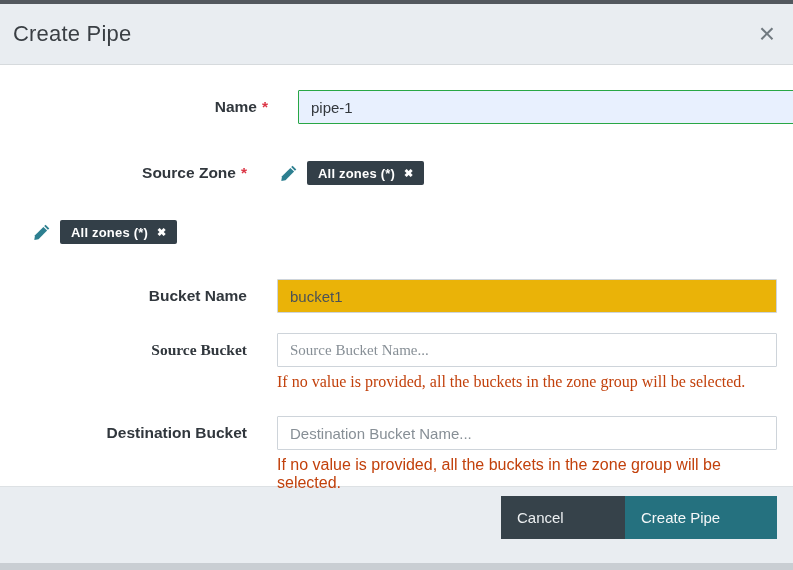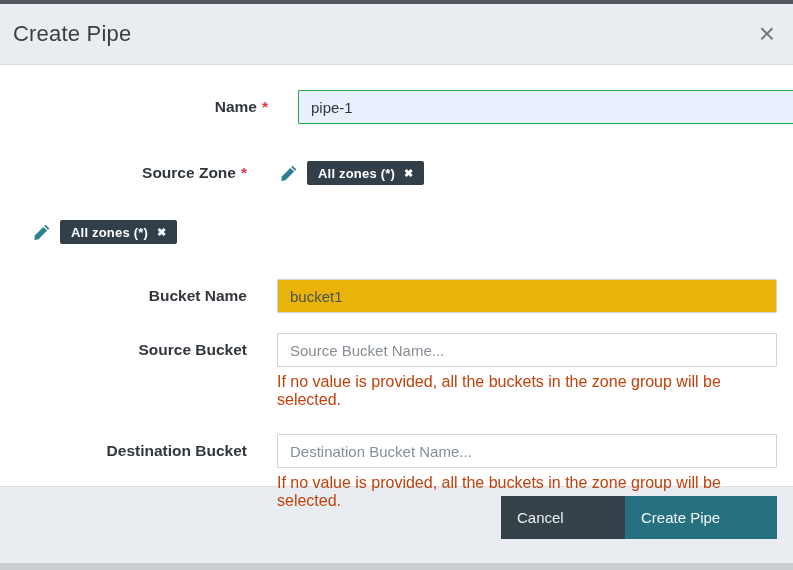--- a/index.html
+++ b/index.html
@@ -88,21 +88,21 @@
     color: #33383d;
   }
   .input-disabled {
     background: #eab308;
     color: #4b5257;
   }
 
   .row-name        { margin-bottom: 37px; padding-left: 21px; }
   .row-zone        { margin-bottom: 35px; height: 24px; }
   .row-bucket-name { margin-bottom: 20px; }
-  .row-src-bucket  { margin-bottom: 25px; }
+  .row-src-bucket  { margin-bottom: 25px; font-family: Liberation Serif, serif; }
 
   .pencil-btn {
     background: none;
     border: none;
     padding: 0;
     margin-left: 4px;
     line-height: 0;
     cursor: pointer;
   }
   .chip {

